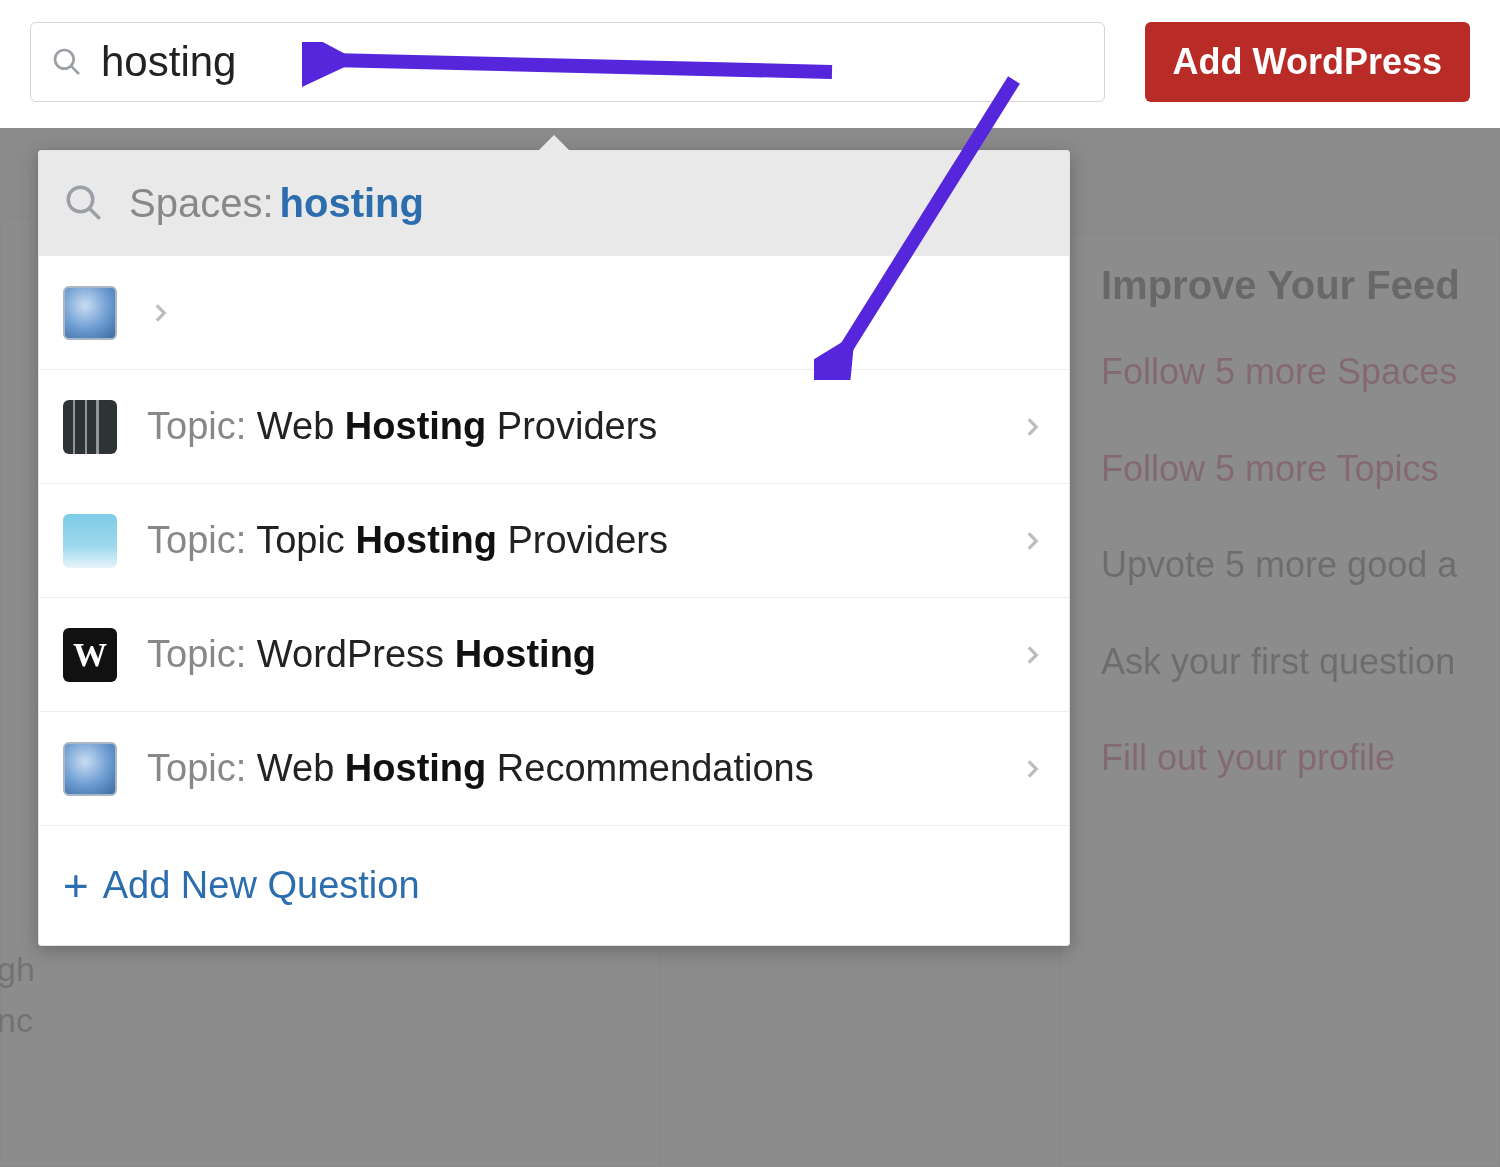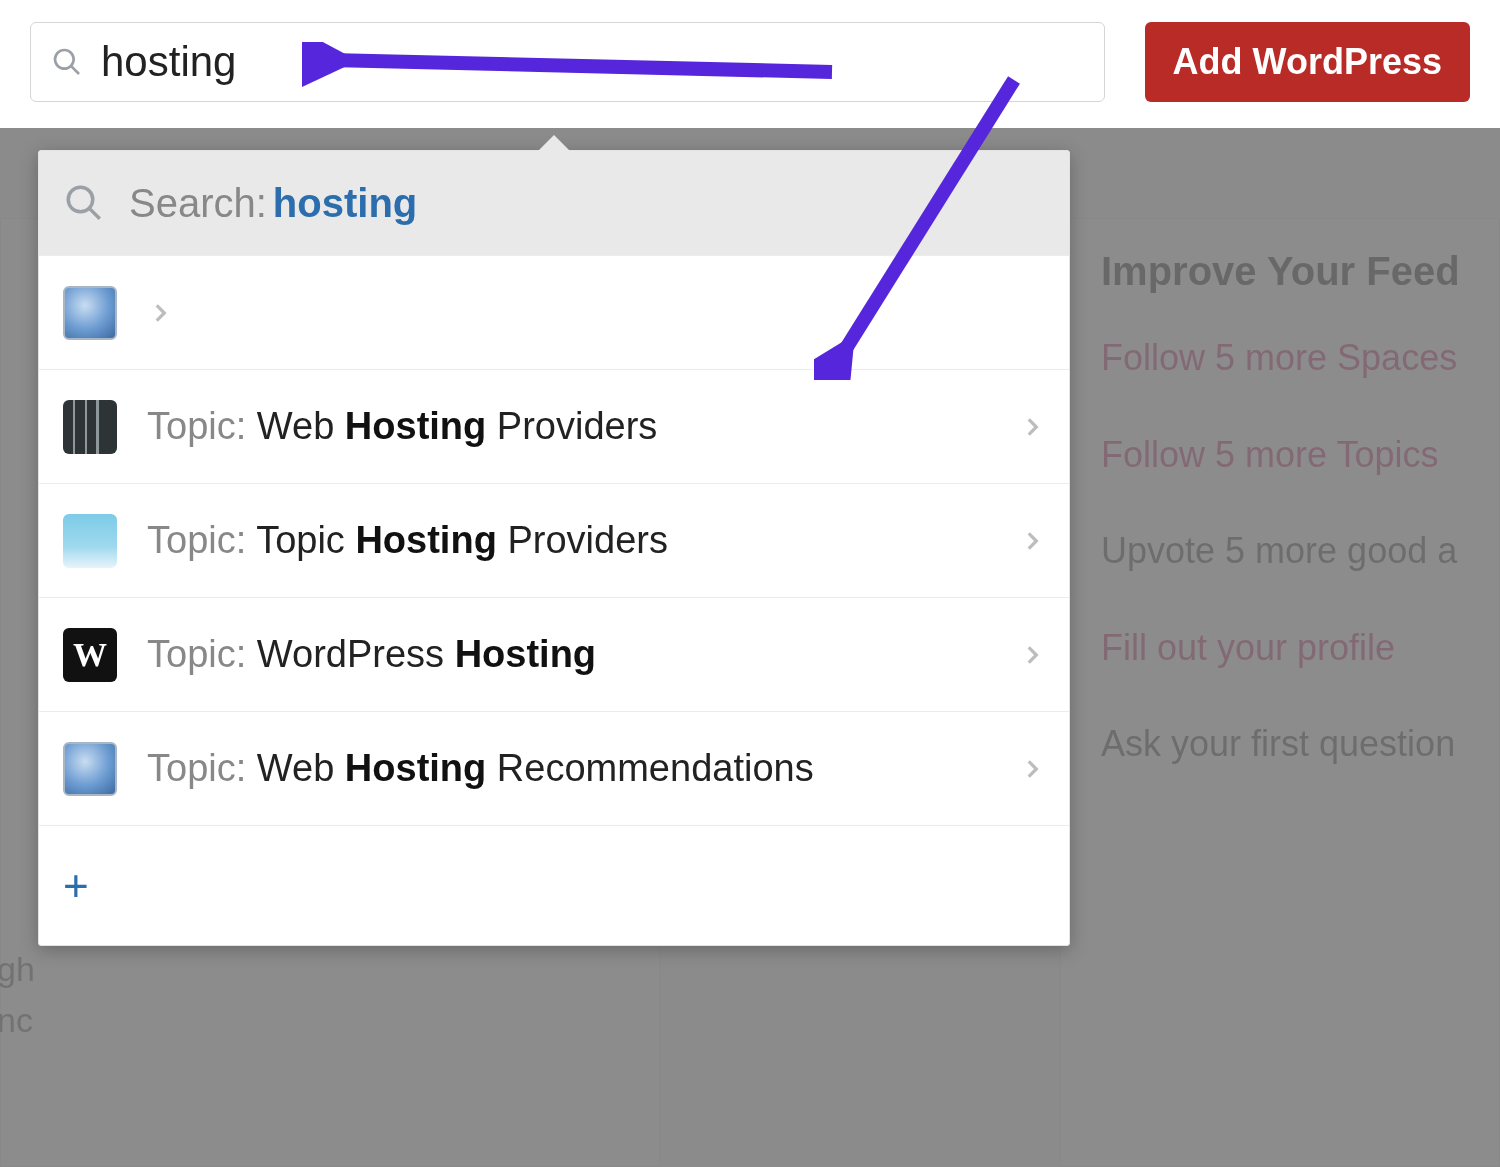--- a/index.html
+++ b/index.html
@@ -70,21 +70,21 @@
     position: absolute;
     left: 0; right: 0;
     top: 128px; bottom: 0;
     z-index: 4;
     background: #f5f5f5;
     padding-top: 60px;
   }
   .bg-sidebar {
     position: absolute;
     right: 0;
-    top: 90px;
+    top: 104px;
     width: 440px;
     bottom: 0;
     background: #ffffff;
     border: 1px solid #e0e0e0;
     padding: 30px 40px;
     font-size: 36px;
     color: #333;
   }
   .bg-sidebar .title {
     font-size: 40px;
@@ -258,22 +258,22 @@
 
 <div class="bg-content">
   <div class="bg-main-left">
     <div class="partial">gh<br>nc</div>
   </div>
   <div class="bg-sidebar">
     <div class="title">Improve Your Feed</div>
     <div class="item">Follow 5 more Spaces</div>
     <div class="item">Follow 5 more Topics</div>
     <div class="item dark">Upvote 5 more good answers</div>
+    <div class="item dark">Ask your first question</div>
     <div class="item">Fill out your profile</div>
-    <div class="item dark">Ask your first question</div>
   </div>
 </div>
 
 <div class="backdrop"></div>
 
 <div class="topbar">
   <div class="search-box">
     <svg class="sicon" viewBox="0 0 24 24" fill="none" stroke="currentColor" stroke-width="2">
       <circle cx="10" cy="10" r="7"></circle>
       <line x1="21" y1="21" x2="15.5" y2="15.5"></line>
@@ -282,21 +282,21 @@
   </div>
   <button class="add-question-btn">Add WordPress</button>
 </div>
 
 <div class="dropdown">
   <div class="dd-header">
     <svg class="sicon" viewBox="0 0 24 24" fill="none" stroke="currentColor" stroke-width="2">
       <circle cx="10" cy="10" r="7"></circle>
       <line x1="21" y1="21" x2="15.5" y2="15.5"></line>
     </svg>
-    <span>Search:</span>
+    <span>Spaces:</span>
     <span class="term">hosting</span>
   </div>
 
   <div class="dd-item">
     <div class="thumb globe"></div>
     <svg class="chev" viewBox="0 0 24 24" fill="none" stroke="currentColor" stroke-width="3">
         <polyline points="9 5 16 12 9 19"></polyline>
       </svg>
   </div>
 
@@ -335,20 +335,21 @@
     <div class="label">
       <span class="prefix">Topic: </span><span>Web </span><span class="bold">Hosting</span><span> Recommendations</span>
     </div>
     <svg class="chev" viewBox="0 0 24 24" fill="none" stroke="currentColor" stroke-width="3">
         <polyline points="9 5 16 12 9 19"></polyline>
       </svg>
   </div>
 
   <div class="dd-footer">
     <span class="plus">+</span>
+    <span>Add New Question</span>
   </div>
 </div>
 
 <svg class="arrow1" viewBox="0 0 532 48">
   <defs>
     <marker id="ah1" markerWidth="8" markerHeight="8" refX="2" refY="4" orient="auto">
       <polygon points="0,4 8,0 8,8" fill="#5526db"></polygon>
     </marker>
   </defs>
   <line x1="530" y1="30" x2="28" y2="18" stroke="#5526db" stroke-width="14" marker-end="url(#ah1)"></line>

